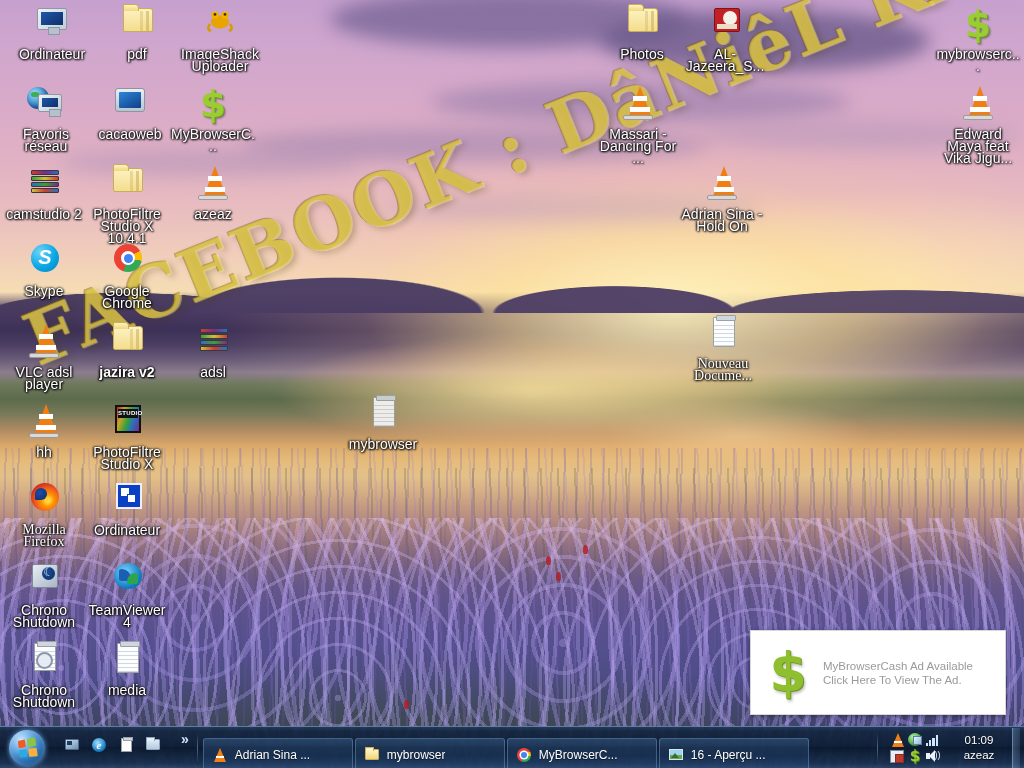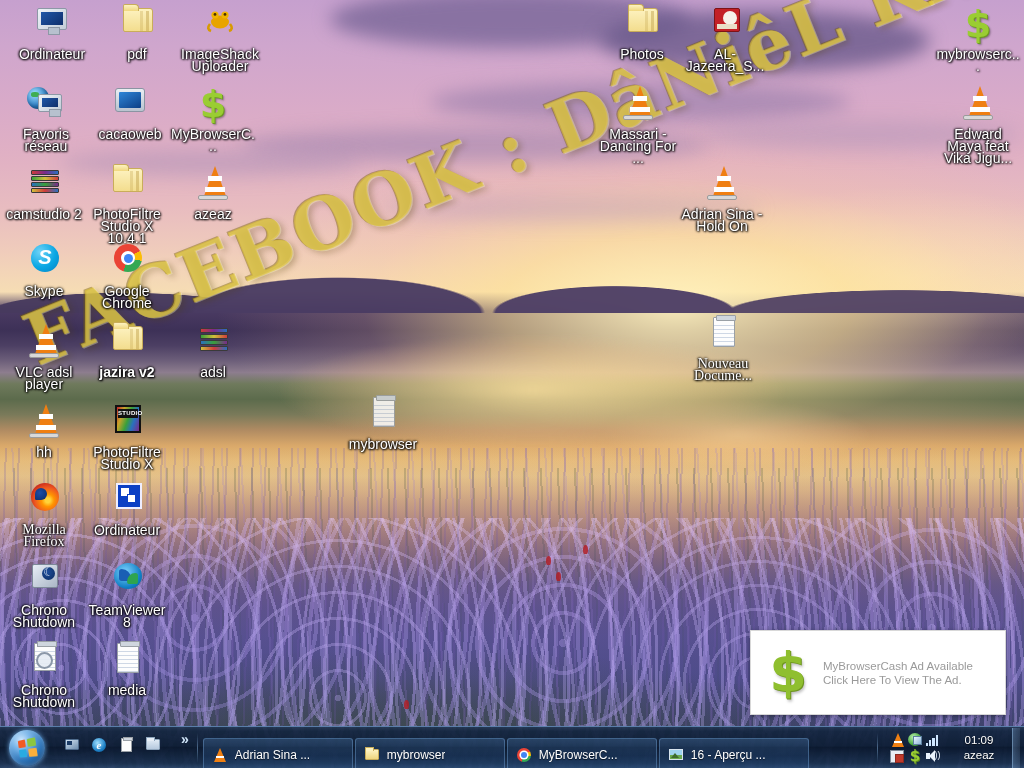--- a/index.html
+++ b/index.html
@@ -642,21 +642,21 @@
       <div class="icon" style="left: 2px; top: 560px;">
         <div class="glyph">
           <span class="chrono"></span>
         </div>
         <div class="label">Chrono Shutdown</div>
       </div>
       <div class="icon" style="left: 85px; top: 560px;">
         <div class="glyph">
           <span class="teamviewer"></span>
         </div>
-        <div class="label">TeamViewer 8</div>
+        <div class="label">TeamViewer 4</div>
       </div>
       <div class="icon" style="left: 2px; top: 640px;">
         <div class="glyph">
           <span class="chronodoc"></span>
         </div>
         <div class="label">Chrono Shutdown</div>
       </div>
       <div class="icon" style="left: 85px; top: 640px;">
         <div class="glyph">
           <span class="notepad"></span>

